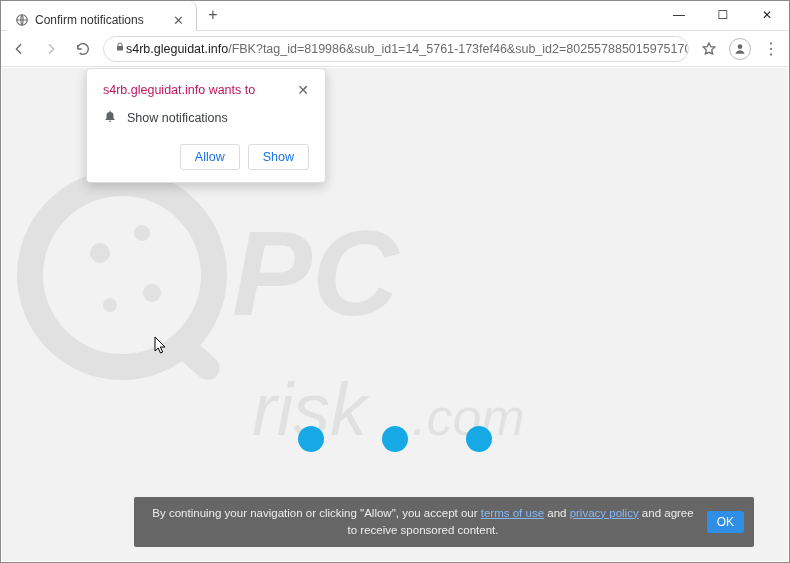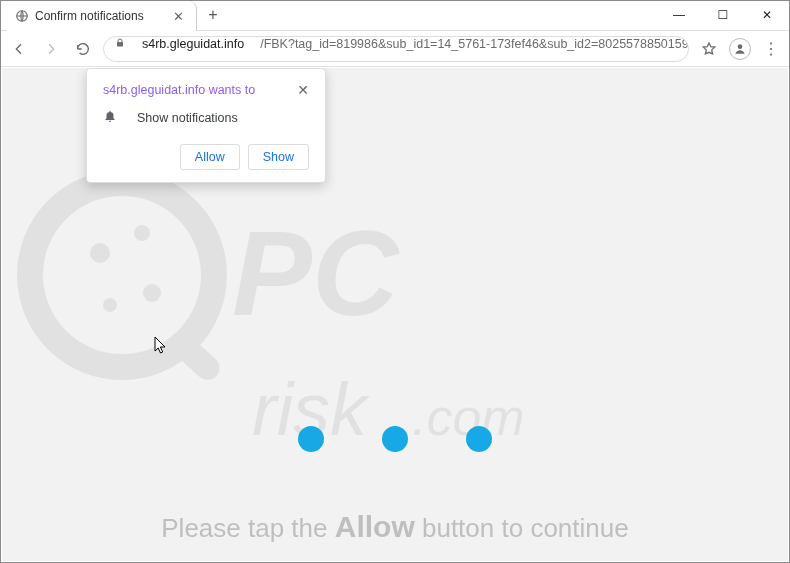--- a/index.html
+++ b/index.html
@@ -1,42 +1,42 @@
 <!DOCTYPE html>
 <html><head>
 <meta charset="utf-8">
 <style>
 *{margin:0;padding:0;box-sizing:border-box;font-family:"Segoe UI",Arial,sans-serif}
 body{width:790px;height:563px;background:#fff;overflow:hidden;position:relative}
 .window{width:790px;height:563px;border:1px solid #8a8a8a;background:#fff;position:relative}
 .titlebar{height:30px;background:#fff;display:flex;align-items:flex-start;border-bottom:1px solid #e0e0e0}
-.tab{height:30px;display:flex;align-items:center;padding:4px 8px;background:#fff;border-right:1px solid #ccc;font-size:12px;color:#333;gap:6px;min-width:190px;border-top-left-radius:8px;border-top-right-radius:8px;margin-left:6px;margin-top:0}
+.tab{height:30px;display:flex;align-items:flex-start;padding:12px 8px;background:#fff;border-right:1px solid #ccc;font-size:12px;color:#333;gap:6px;min-width:190px;border-top-left-radius:8px;border-top-right-radius:8px;margin-left:6px;margin-top:0}
 .tab .globe{width:14px;height:14px}
 .tab .close{margin-left:auto;font-size:13px;color:#666;padding:0 4px}
 .newtab{width:28px;height:28px;display:flex;align-items:center;justify-content:center;font-size:16px;color:#555;margin-left:2px}
 .wincontrols{margin-left:auto;display:flex}
 .wbtn{width:44px;height:28px;display:flex;align-items:center;justify-content:center;font-size:12px;color:#222}
 .toolbar{height:36px;display:flex;align-items:center;padding:0 6px;gap:8px;border-bottom:1px solid #e0e0e0;background:#fff}
 .navbtn{width:24px;height:24px;display:flex;align-items:center;justify-content:center;color:#6b6b6b}
 .navbtn svg{width:16px;height:16px}
-.addr{flex:1;height:26px;border:1px solid #dcdcdc;border-radius:13px;display:flex;align-items:flex-start;padding:0 10px;font-size:12.5px;color:#6b6b6b;gap:16px;overflow:hidden;white-space:nowrap}
+.addr{flex:1;height:26px;border:1px solid #dcdcdc;border-radius:13px;display:flex;align-items:center;padding:0 10px;font-size:12.5px;color:#6b6b6b;gap:0;overflow:hidden;white-space:nowrap}
 .addr .lock svg{width:12px;height:12px}
 .addr .dom{color:#202124}
 .addr .path{color:#6b6b6b}
 .star{color:#6b6b6b}
 .avatar{width:22px;height:22px;border:1px solid #bbb;border-radius:50%;display:flex;align-items:center;justify-content:center}
 .menu{color:#6b6b6b;font-size:16px;padding:0 4px}
 .viewport{position:absolute;top:67px;left:1px;right:1px;bottom:1px;background:#f2f2f2;overflow:hidden}
 .watermark{position:absolute;inset:0;display:flex;align-items:center;justify-content:flex-start;pointer-events:none}
 .watermark svg{opacity:.10}
 .permission{position:absolute;left:84px;top:0;width:240px;background:#fff;border:1px solid #dadce0;border-radius:4px;box-shadow:0 4px 12px rgba(0,0,0,.18);padding:14px 16px 12px;font-size:12.5px;color:#3c4043}
 .permission .line1{display:flex;align-items:flex-start;justify-content:space-between}
-.permission .hd{font-size:12.5px;color:#8b5cf6}
+.permission .hd{font-size:12.5px;color:#be185d}
 .permission .x{font-size:14px;color:#666;margin-left:8px;line-height:1}
-.permission .row{display:flex;align-items:center;gap:20px;margin-top:12px}
+.permission .row{display:flex;align-items:center;gap:10px;margin-top:12px}
 .permission .bell svg{width:14px;height:14px}
 .permission .btns{display:flex;justify-content:flex-end;gap:8px;margin-top:18px}
 .permission .pbtn{border:1px solid #dadce0;background:#fff;color:#1a73e8;font-size:12.5px;padding:5px 14px;border-radius:3px}
 .dots{position:absolute;left:50%;top:358px;transform:translateX(-50%);display:flex;gap:58px}
 .dot{width:26px;height:26px;border-radius:50%;background:#17a9e6}
 .headline{position:absolute;left:0;right:0;top:442px;text-align:center;font-size:26px;color:#bfbfbf;font-family:Georgia,serif}
 .headline .al{font-weight:700;font-size:30px}
 .consent{position:absolute;left:132px;right:34px;bottom:14px;background:#666;color:#eee;font-size:11.5px;padding:8px 56px 8px 14px;line-height:1.5;text-align:center;border-radius:2px}
 .consent a{color:#86b8ff;text-decoration:underline}
 .consent .ok{position:absolute;right:10px;top:50%;transform:translateY(-50%);background:#2f8fe6;color:#fff;border:0;padding:4px 10px;font-size:12px;border-radius:2px}
@@ -123,20 +123,24 @@
     <div class="dots">
       <div class="dot"></div>
       <div class="dot"></div>
       <div class="dot"></div>
     </div>
 
     <div class="headline">
       <span>Please tap the </span><span class="al">Allow</span><span> button to continue</span>
     </div>
 
+    <div class="consent">
+      <span>By continuing your navigation or clicking "Allow", you accept our </span><a href="#">terms of use</a><span> and </span><a href="#">privacy policy</a><span> and agree to receive sponsored content.</span>
+      <button class="ok">OK</button>
+    </div>
 
     <div class="permission">
       <div class="line1">
         <div class="hd">s4rb.gleguidat.info wants to</div>
         <div class="x">✕</div>
       </div>
       <div class="row">
         <span class="bell"><svg viewBox="0 0 24 24" fill="#5f6368">
               <path d="M12 22a2 2 0 0 0 2-2h-4a2 2 0 0 0 2 2zm6-6V11a6 6 0 0 0-5-5.9V4a1 1 0 1 0-2 0v1.1A6 6 0 0 0 6 11v5l-2 2v1h16v-1z"></path>
             </svg></span>

